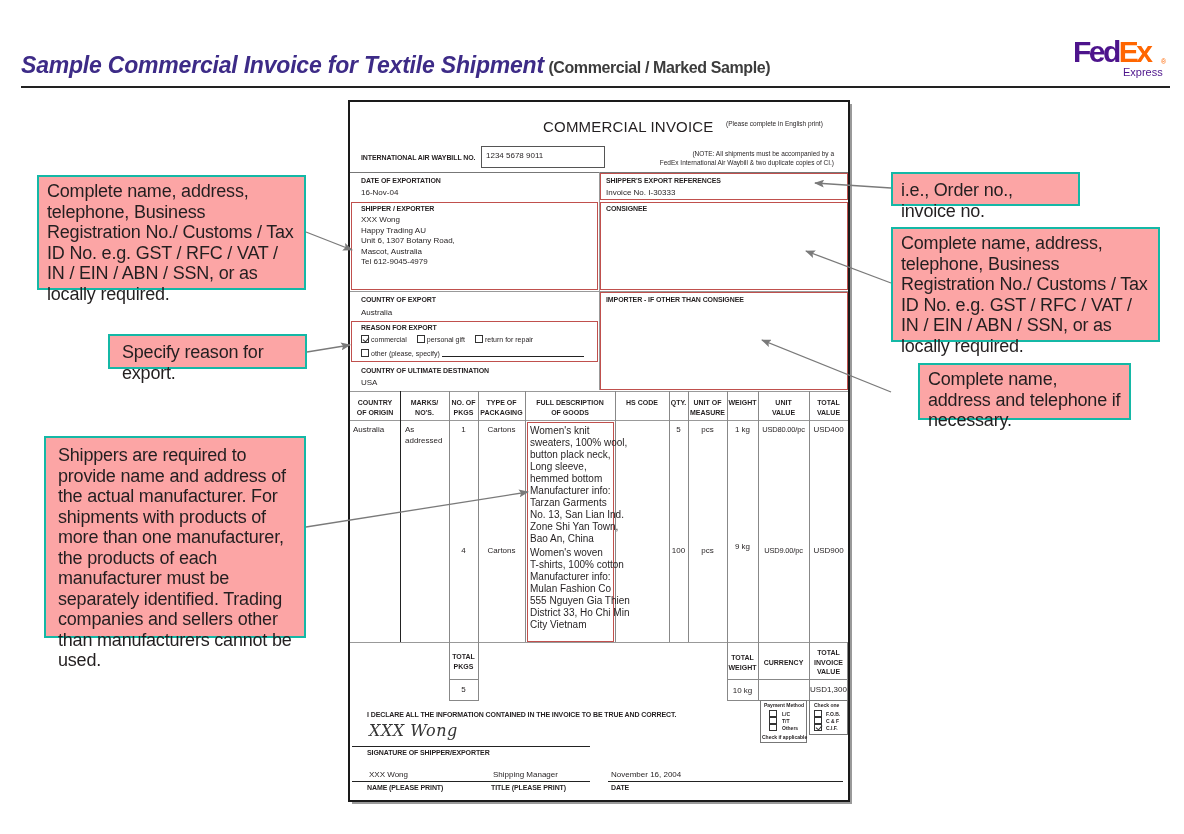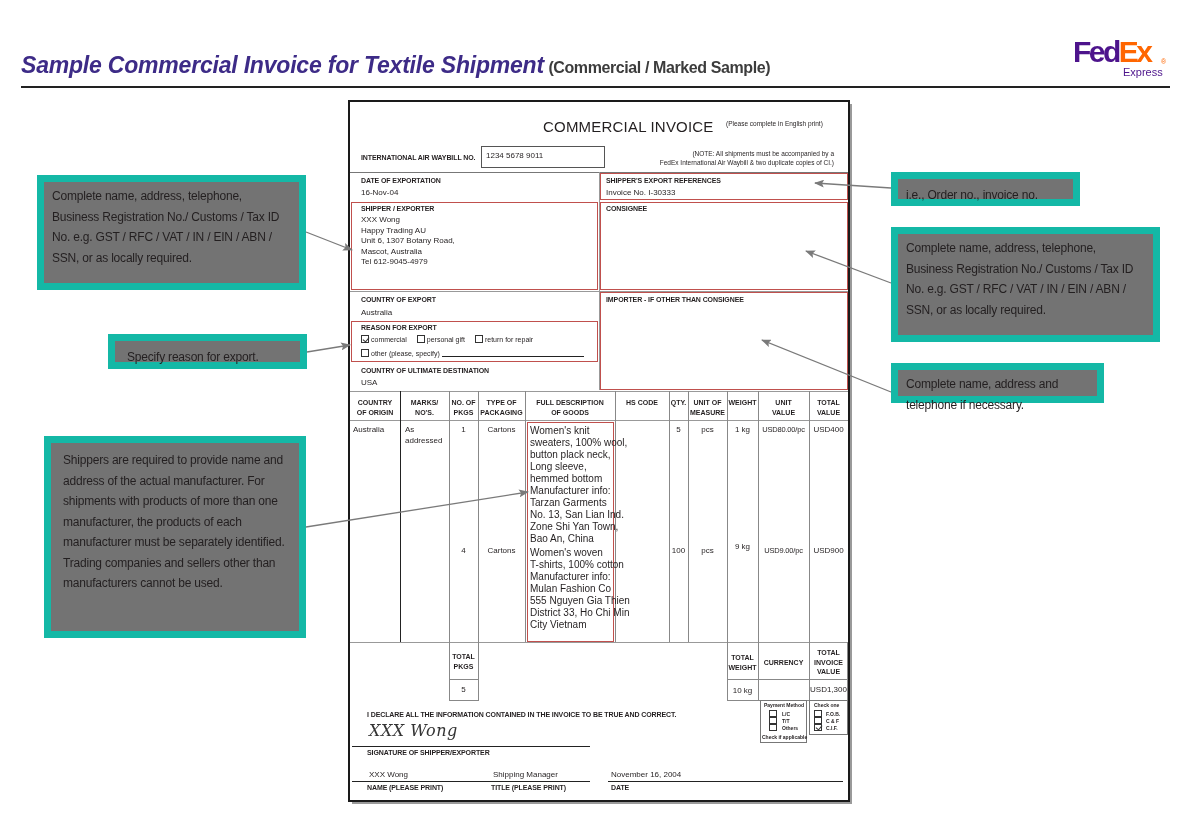--- a/index.html
+++ b/index.html
@@ -46,21 +46,21 @@
 
   .sig { font-family: "DejaVu Serif", serif; font-style: italic; font-size: 16px; color: #333; letter-spacing: 0.5px; }
 
   .pm-box { position: absolute; border: 1px solid #777; background: #fff; }
   .pm-lbl { position: absolute; font-size: 5px; font-weight: bold; white-space: nowrap; }
   .pm-sq { position: absolute; width: 8px; height: 7px; border: 1px solid #333; }
   .pm-sq.checked::after { content: ""; position: absolute; left: 2px; top: -1px; width: 3px; height: 5px; border-right: 1px solid #333; border-bottom: 1px solid #333; transform: rotate(40deg); }
   .pm-opt { position: absolute; font-size: 5px; font-weight: bold; white-space: nowrap; }
 
   
-  .callout { position: absolute; border: 7px solid #14b8a6; background: #737373; font-size: 12px; line-height: 20.5px; color: #231f20; padding: 4px 8px; letter-spacing: -0.2px; }
+  .callout { position: absolute; border: 2px solid #14b8a6; background: #fca5a5; font-size: 18px; line-height: 20.5px; color: #231f20; padding: 4px 8px; letter-spacing: -0.2px; }
   .arrows { position: absolute; left: 0; top: 0; width: 1184px; height: 834px; pointer-events: none; }
 </style>
 </head>
 <body>
 
 <div class="page-title">
   <span class="main">Sample Commercial Invoice for Textile Shipment</span>
   <span class="sub">(Commercial / Marked Sample)</span>
 </div>
 <div class="title-rule"></div>
@@ -283,21 +283,21 @@
     <div class="pm-opt" style="left:16px; top:17px;">C &amp; F</div>
     <div class="pm-opt" style="left:16px; top:24px;">C.I.F.</div>
   </div>
 </div>
 
 <div class="callout" style="left:37px; top:175px; width:269px; height:115px;">Complete name, address, telephone, Business Registration No./ Customs / Tax ID No. e.g. GST / RFC / VAT / IN / EIN / ABN / SSN, or as locally required.</div>
 <div class="callout" style="left:108px; top:334px; width:199px; height:35px; padding-top:6px; padding-left:12px;">Specify reason for export.</div>
 <div class="callout" style="left:44px; top:436px; width:262px; height:202px; padding:7px 12px;">Shippers are required to provide name and address of the actual manufacturer.  For shipments with products of more than one manufacturer, the products of each manufacturer must be separately identified. Trading companies and sellers other than manufacturers cannot be used.</div>
 <div class="callout" style="left:891px; top:172px; width:189px; height:34px; padding-top:6px;">i.e., Order no., invoice no.</div>
 <div class="callout" style="left:891px; top:227px; width:269px; height:115px;">Complete name, address, telephone, Business Registration No./ Customs / Tax ID No. e.g. GST / RFC / VAT / IN / EIN / ABN / SSN, or as locally required.</div>
-<div class="callout" style="left:891px; top:363px; width:213px; height:40px;">Complete name, address and telephone if necessary.</div>
+<div class="callout" style="left:918px; top:363px; width:213px; height:57px;">Complete name, address and telephone if necessary.</div>
 
 <svg class="arrows" viewBox="0 0 1184 834">
   <defs>
     <marker id="ah" markerWidth="10" markerHeight="8" refX="9" refY="4" orient="auto" markerUnits="userSpaceOnUse">
       <path d="M0,0 L10,4 L0,8 L2,4 Z" fill="#7a7a7a"></path>
     </marker>
   </defs>
   <line x1="306" y1="232" x2="352" y2="250" stroke="#7a7a7a" stroke-width="1.3" marker-end="url(#ah)"></line>
   <line x1="307" y1="352" x2="350" y2="345" stroke="#7a7a7a" stroke-width="1.3" marker-end="url(#ah)"></line>
   <line x1="306" y1="527" x2="528" y2="492" stroke="#7a7a7a" stroke-width="1.3" marker-end="url(#ah)"></line>

